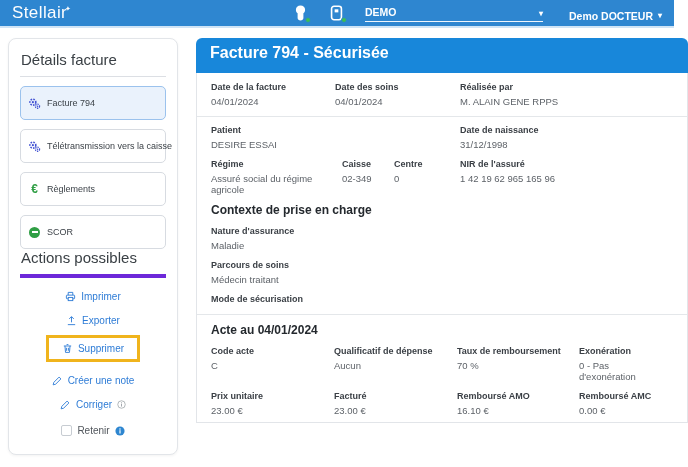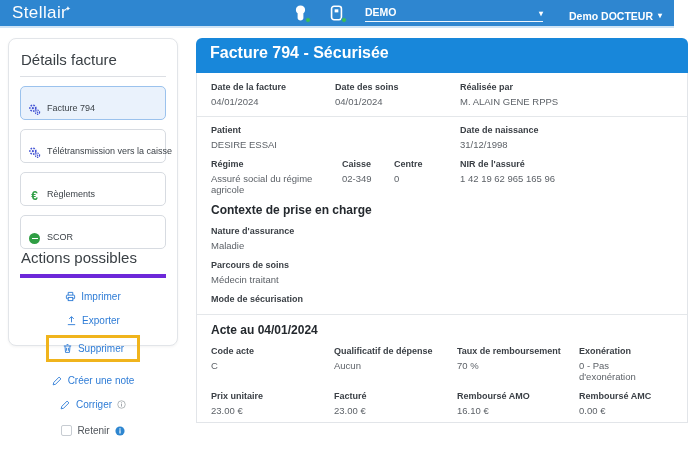--- a/index.html
+++ b/index.html
@@ -25,27 +25,27 @@
   .env-select {
     display:flex; align-items:flex-end; justify-content:space-between;
     width:178px; border-bottom:1px solid rgba(255,255,255,.92);
     color:#fff; font-size:10.5px; font-weight:bold; padding-bottom:3px; cursor:pointer;
   }
   .caret { font-size:8px; color:#fff; }
   .user-menu { color:#fff; font-size:10.5px; font-weight:bold; display:flex; align-items:center; gap:5px; margin-left:6px; cursor:pointer; white-space:nowrap; }
 
   
   .sidebar {
-    position:absolute; left:8px; top:38px; width:170px; height:308px;
+    position:absolute; left:8px; top:38px; width:170px; height:417px;
     background:#fff; border:1px solid #e2e5e9; border-radius:8px;
     padding:10px 11px; box-shadow:0 1px 3px rgba(0,0,0,.05);
   }
   .side-title { font-size:15px; color:#3a4045; padding:2px 1px 8px; border-bottom:1px solid #dcdfe4; }
   .nav-btn {
-    display:flex; gap:6px; width:100%; height:26px; margin-top:9px;
+    display:flex; align-items:center; gap:6px; width:100%; height:26px; margin-top:9px;
     background:#fff; border:1px solid #d7dbe1; border-radius:5px;
     font-family:inherit; font-size:9px; color:#3c4248; padding:16px 7px; cursor:pointer;
     white-space:nowrap; text-align:left;
   }
   .nav-btn.selected { background:#eaf2fc; border-color:#9bc2ed; }
   .nav-ic { flex:none; width:13px; height:13px; display:flex; align-items:center; justify-content:center; }
   .euro-ic { color:#2f9e44; font-weight:bold; font-size:12px; }
   .scor-dot { width:11px; height:11px; background:#2f9e44; border-radius:50%; position:relative; }
   .scor-dot::after { content:""; position:absolute; left:2.5px; top:4.7px; width:6px; height:1.7px; background:#fff; }
   .actions-title { font-size:15px; color:#3a4045; padding:0 1px 8px; border-bottom:4px solid #6d28d9; }

